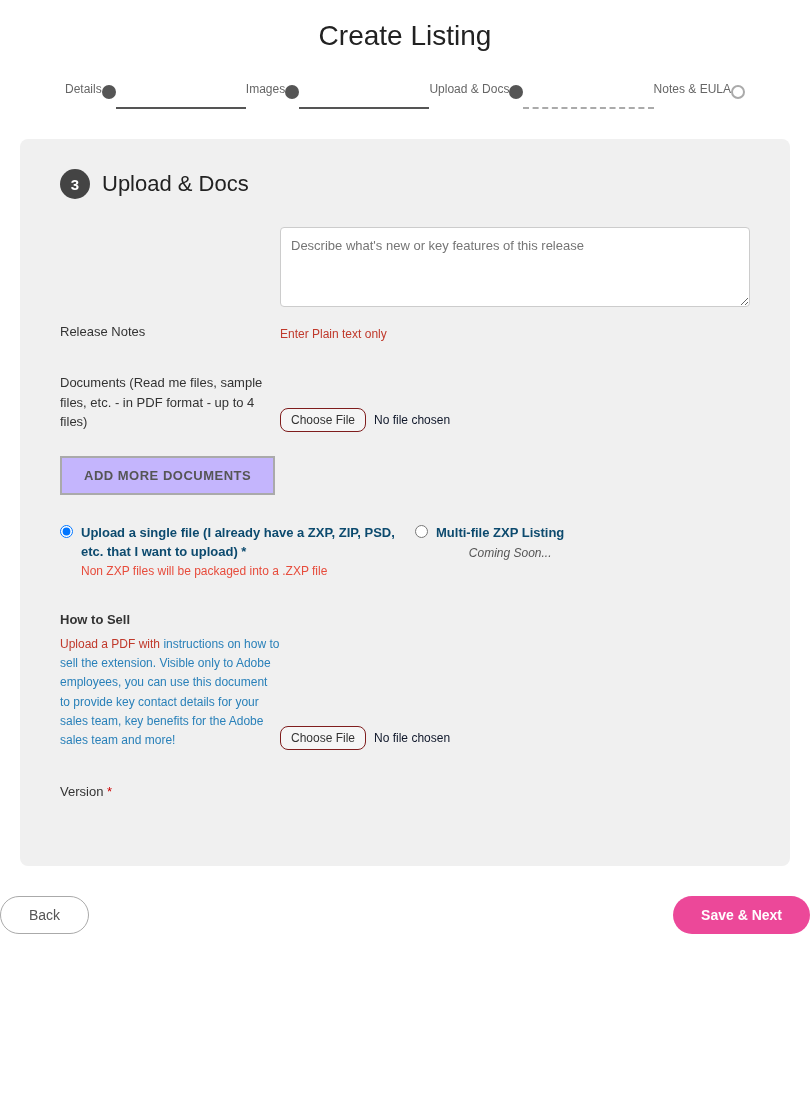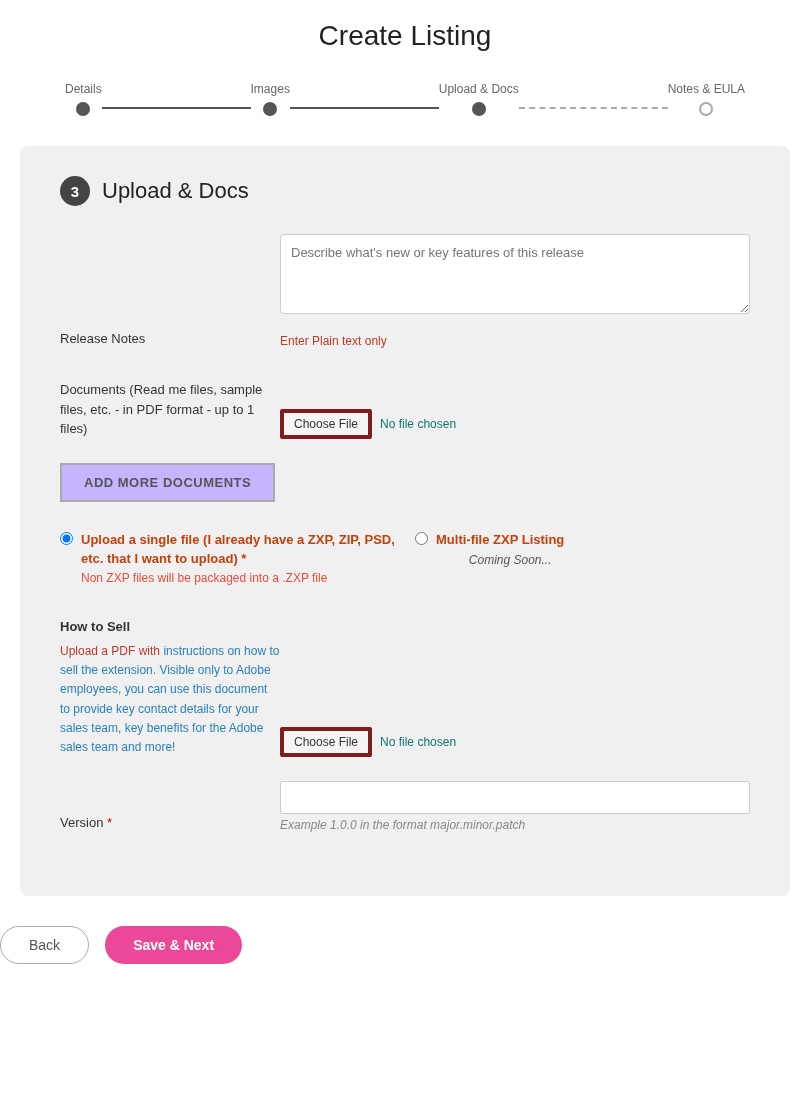--- a/index.html
+++ b/index.html
@@ -99,30 +99,30 @@
     
     .file-input-wrapper {
       display: flex;
       align-items: center;
       gap: 8px;
     }
 
     .file-btn {
       padding: 4px 10px;
       background: #f5f5f5;
-      border: 4px solid #7f1d1d;
-      border-radius: 2px;
+      border: 1px solid #7f1d1d;
+      border-radius: 8px;
       font-size: 12px;
       cursor: pointer;
       color: #333;
     }
 
     .file-no-chosen {
       font-size: 12px;
-      color: #0f766e;
+      color: #0f172a;
     }
 
     
     .add-more-btn {
       display: inline-block;
       border: 2px solid #aaa;
       padding: 10px 22px;
       font-size: 13px;
       font-weight: bold;
       color: #555;
@@ -152,21 +152,21 @@
       color: #333;
     }
 
     .radio-option input[type="radio"] {
       margin-top: 2px;
       cursor: pointer;
     }
 
     .radio-option .radio-text {
       font-size: 13px;
-      color: #c2410c;
+      color: #0c4a6e;
       font-weight: bold;
       line-height: 1.5;
       margin-top: 47px;
     }
 
     .radio-option .radio-sub {
       font-size: 12px;
       color: #e74c3c;
       margin-top: 2px;
     }
@@ -203,21 +203,21 @@
     .version-hint {
       font-size: 12px;
       color: #888;
       margin-top: 4px;
       font-style: italic;
     }
 
     
     .bottom-actions {
       display: flex;
-      justify-content: flex-start;
+      justify-content: space-between;
       gap: 16px;
       margin-top: 30px;
     }
 
     .btn-back {
       padding: 10px 28px;
       border: 1px solid #aaa;
       background: #fff;
       border-radius: 20px;
       font-size: 14px;
@@ -240,21 +240,21 @@
     .stepper-row {
       display: flex;
       align-items: flex-start;
       width: 680px;
       margin: 0 auto;
       margin-bottom: 30px;
     }
 
     .st-item {
       display: flex;
-      flex-direction: column;
+      flex-direction: row;
       align-items: center;
     }
 
     .st-label {
       font-size: 12px;
       color: #666;
       margin-bottom: 6px;
       white-space: nowrap;
     }
 
@@ -321,21 +321,21 @@
   <div class="form-row">
     <div class="form-label">Release Notes</div>
     <div class="form-field">
       <textarea class="release-notes" placeholder="Describe what's new or key features of this release" style=""></textarea>
       <div class="hint-text">Enter Plain text only</div>
     </div>
   </div>
 
   
   <div class="form-row">
-    <div class="form-label">Documents (Read me files, sample files, etc. - in PDF format - up to 1 files)</div>
+    <div class="form-label">Documents (Read me files, sample files, etc. - in PDF format - up to 4 files)</div>
     <div class="form-field">
       <div class="file-input-wrapper">
         <button class="file-btn">Choose File</button>
         <span class="file-no-chosen">No file chosen</span>
       </div>
     </div>
   </div>
 
   
   <button class="add-more-btn">ADD MORE DOCUMENTS</button>
@@ -376,24 +376,20 @@
         <span class="file-no-chosen">No file chosen</span>
       </div>
     </div>
   </div>
 
   
   <div class="form-row">
     <div class="form-label">
       <span>Version</span><span class="required"> *</span>
     </div>
-    <div class="form-field">
-      <input type="text" class="version-input" style="">
-      <div class="version-hint">Example 1.0.0 in the format major.minor.patch</div>
-    </div>
   </div>
 
 </div>
 
 <div class="bottom-actions">
   <button class="btn-back">Back</button>
   <button class="btn-save-next">Save &amp; Next</button>
 </div>
 
 </body></html>

